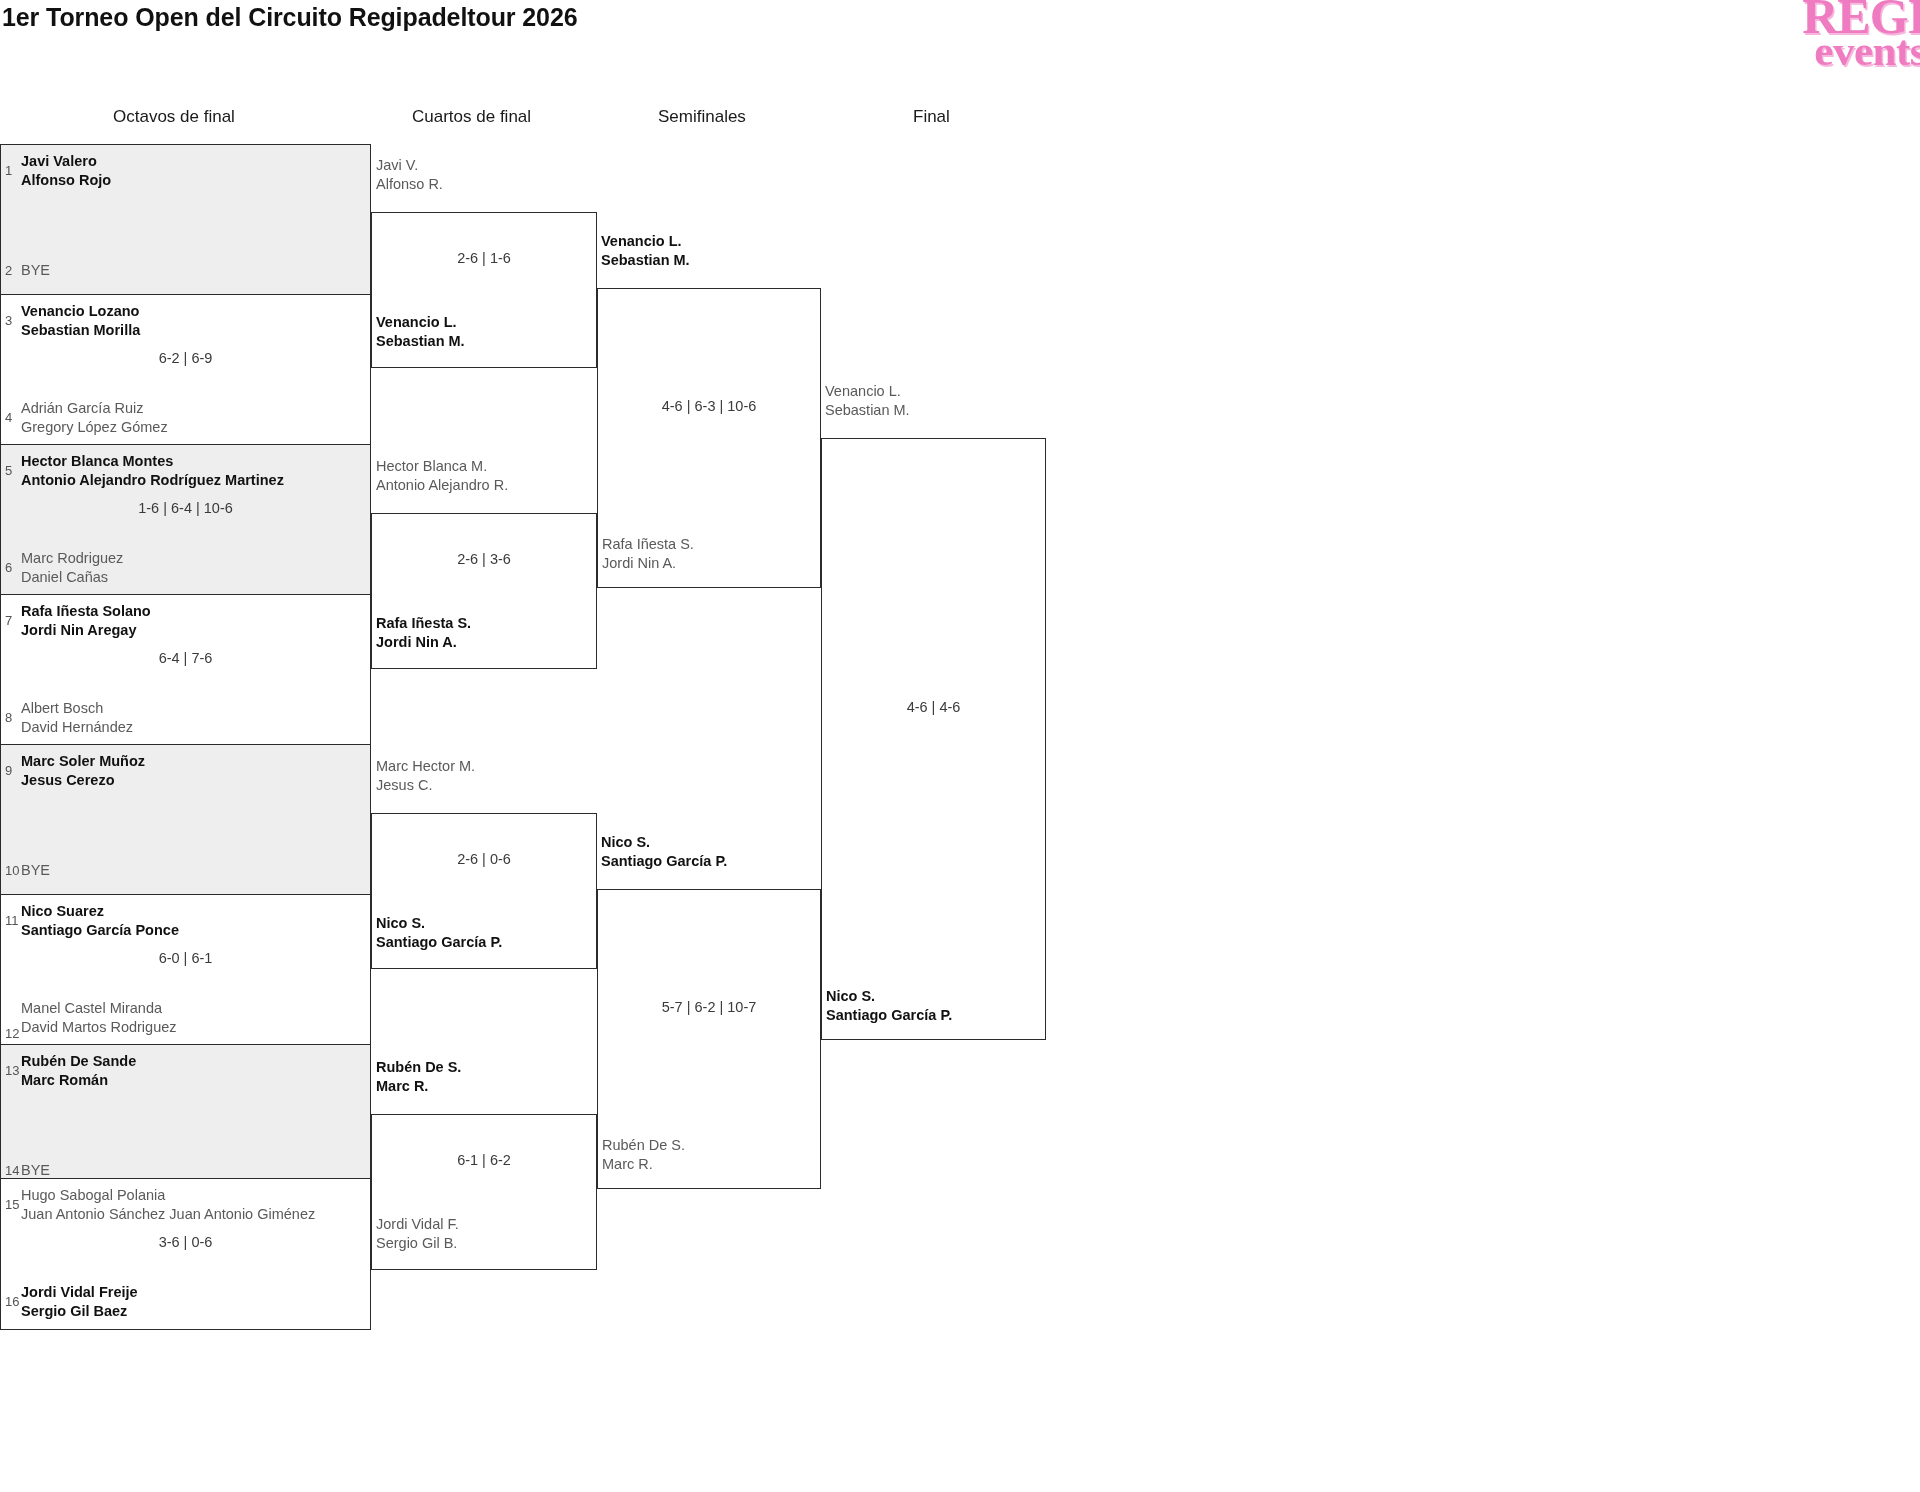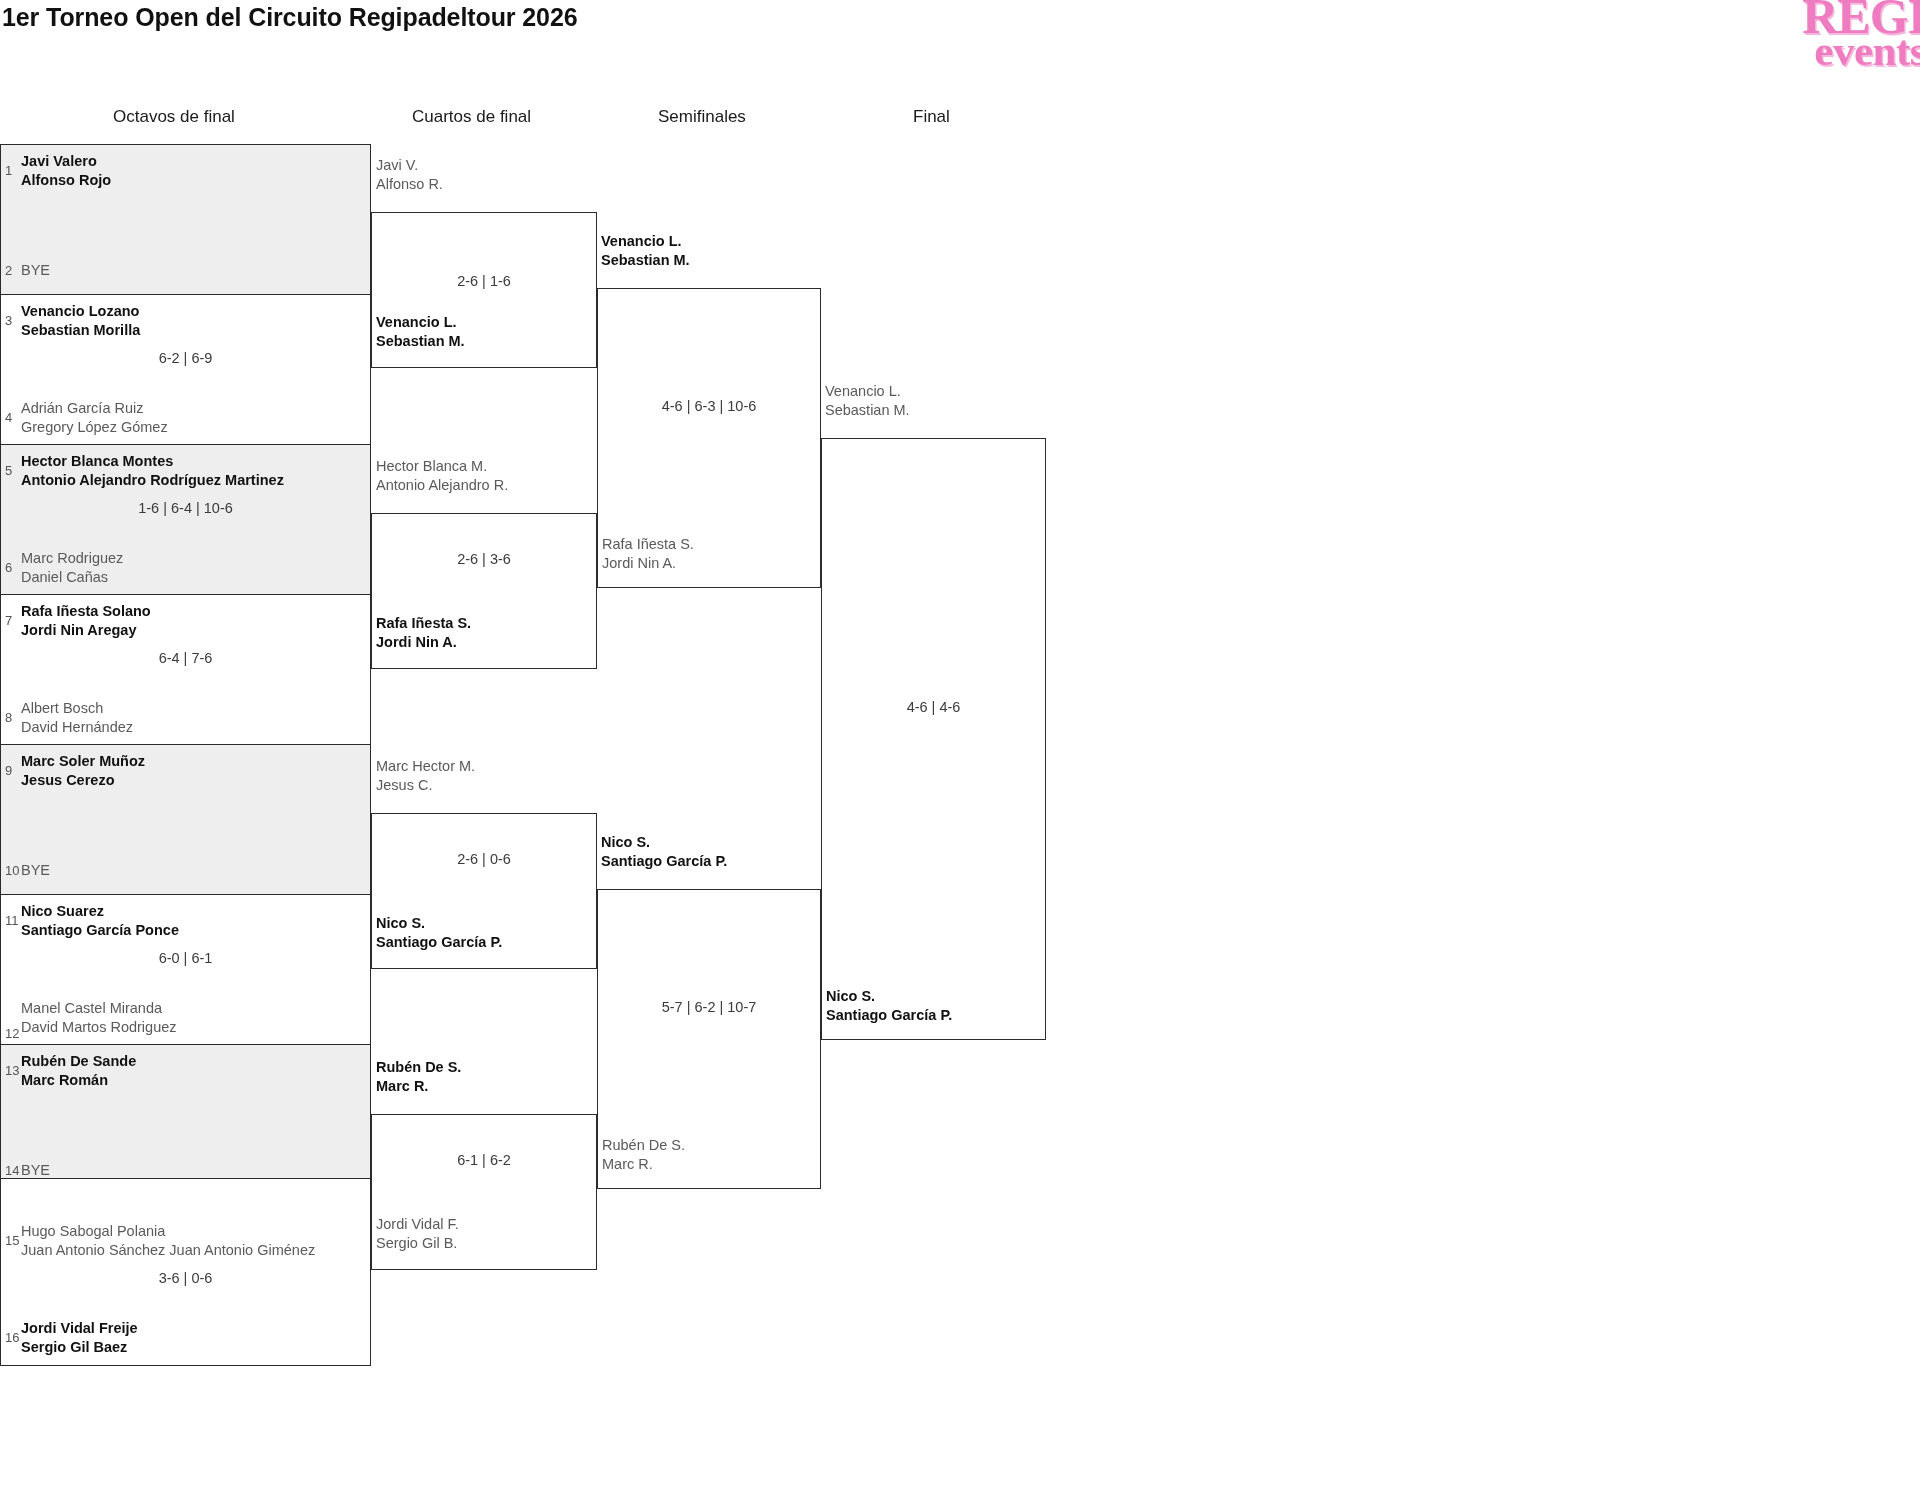--- a/index.html
+++ b/index.html
@@ -24,21 +24,21 @@
   }
   #brand-logo .b1{font-size:50px;font-weight:700;letter-spacing:-1px;display:block;}
   #brand-logo .b2{font-size:43px;font-weight:700;letter-spacing:-.5px;display:block;margin-top:-4px;}
 
   
   .round-head{position:absolute;font-size:17px;font-weight:400;color:#1a1a1a;white-space:nowrap;}
 
   
   #r1{position:absolute;left:0px;top:144px;width:371px;border:1.3px solid #2b2b2b;box-sizing:border-box;}
   .r1-pair{position:relative;box-sizing:border-box;border-bottom:1.3px solid #2b2b2b;}
-  .r1-pair:last-child{border-bottom:none;margin-top:36px;}
+  .r1-pair:last-child{border-bottom:none;}
   .r1-pair.shade{background:#eeeeee;}
   .r1-pair.plain{background:#ffffff;}
 
   .r1-team{position:absolute;left:0;width:100%;box-sizing:border-box;padding-left:20px;padding-right:2px;}
   .r1-team .seed{position:absolute;left:4px;font-size:13px;color:#555;line-height:14px;}
   .r1-team .nm{font-size:14.5px;line-height:19px;white-space:nowrap;}
   .r1-team.win .nm{font-weight:700;color:#111;}
   .r1-team.lose .nm{font-weight:400;color:#5a5a5a;}
   .r1-team.bye .nm{font-weight:400;color:#5a5a5a;font-size:14.5px;}
   .r1-team.bye .seed{top:0px;}
@@ -183,21 +183,21 @@
     </div>
   </div>
 
 </div>
 
 <div class="nlabel lose" style="left:376px;top:156px;">
   <span>Javi V.</span>
   <span class="l2">Alfonso R.</span>
 </div>
 <div class="mbox" style="left:371px;top:212px;width:226px;height:156px;">
-  <div class="mscore" style="top:37px;margin-top:23px;">2-6 | 1-6</div>
+  <div class="mscore" style="top:37px;">2-6 | 1-6</div>
   <div class="nlabel win" style="left:4px;top:100px;">
     <span>Venancio L.</span>
     <span class="l2">Sebastian M.</span>
   </div>
 </div>
 
 <div class="nlabel lose" style="left:376px;top:457px;">
   <span>Hector Blanca M.</span>
   <span class="l2">Antonio Alejandro R.</span>
 </div>

